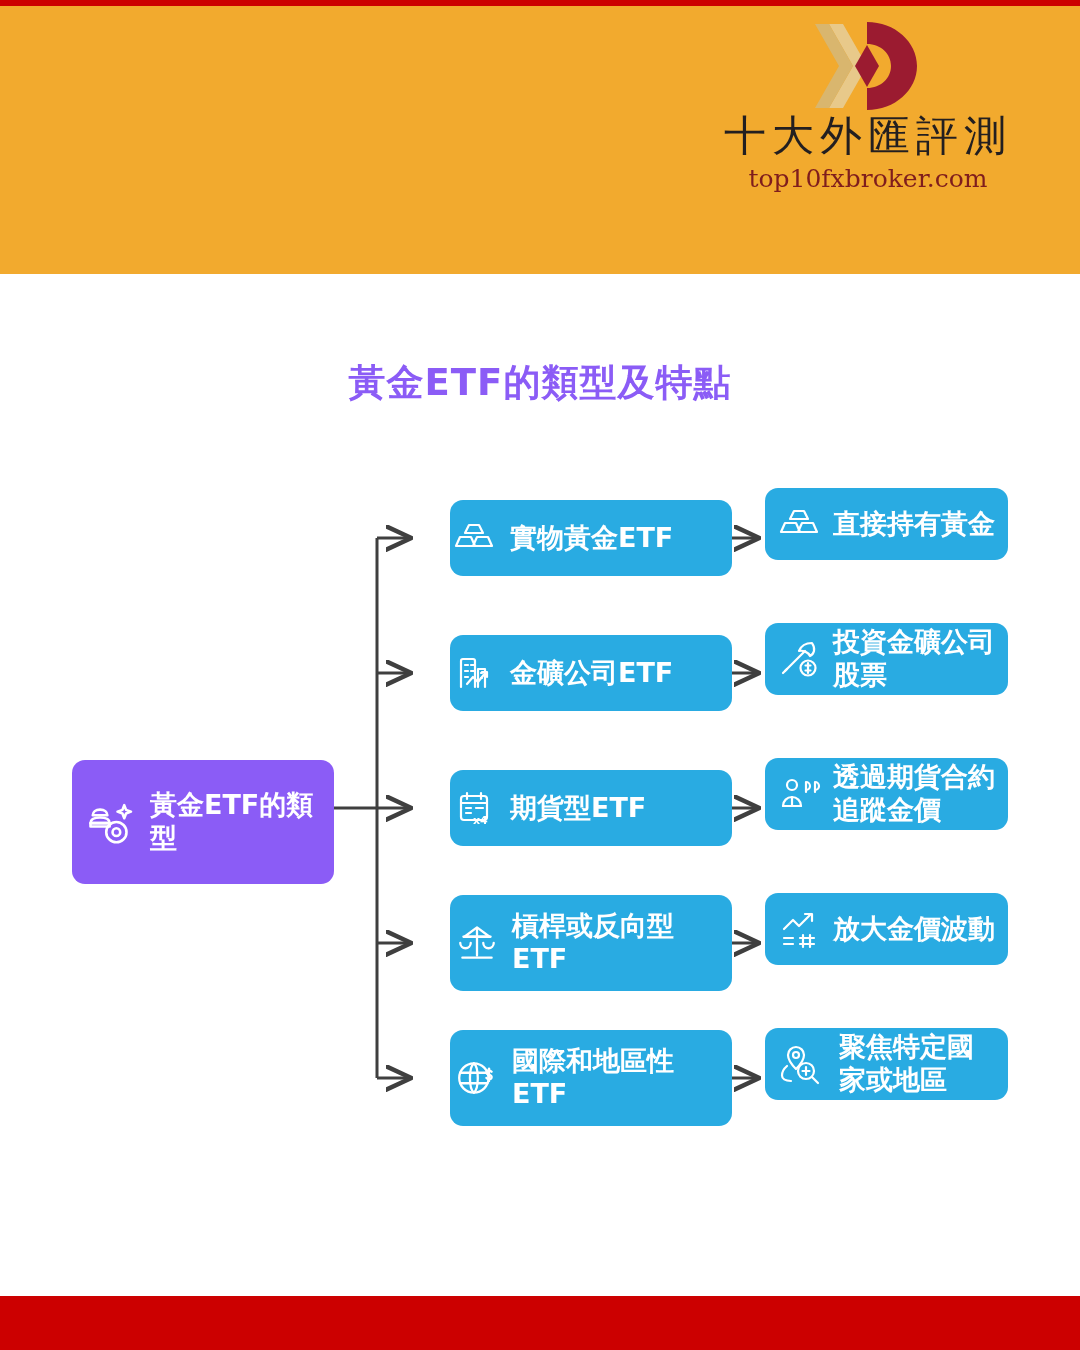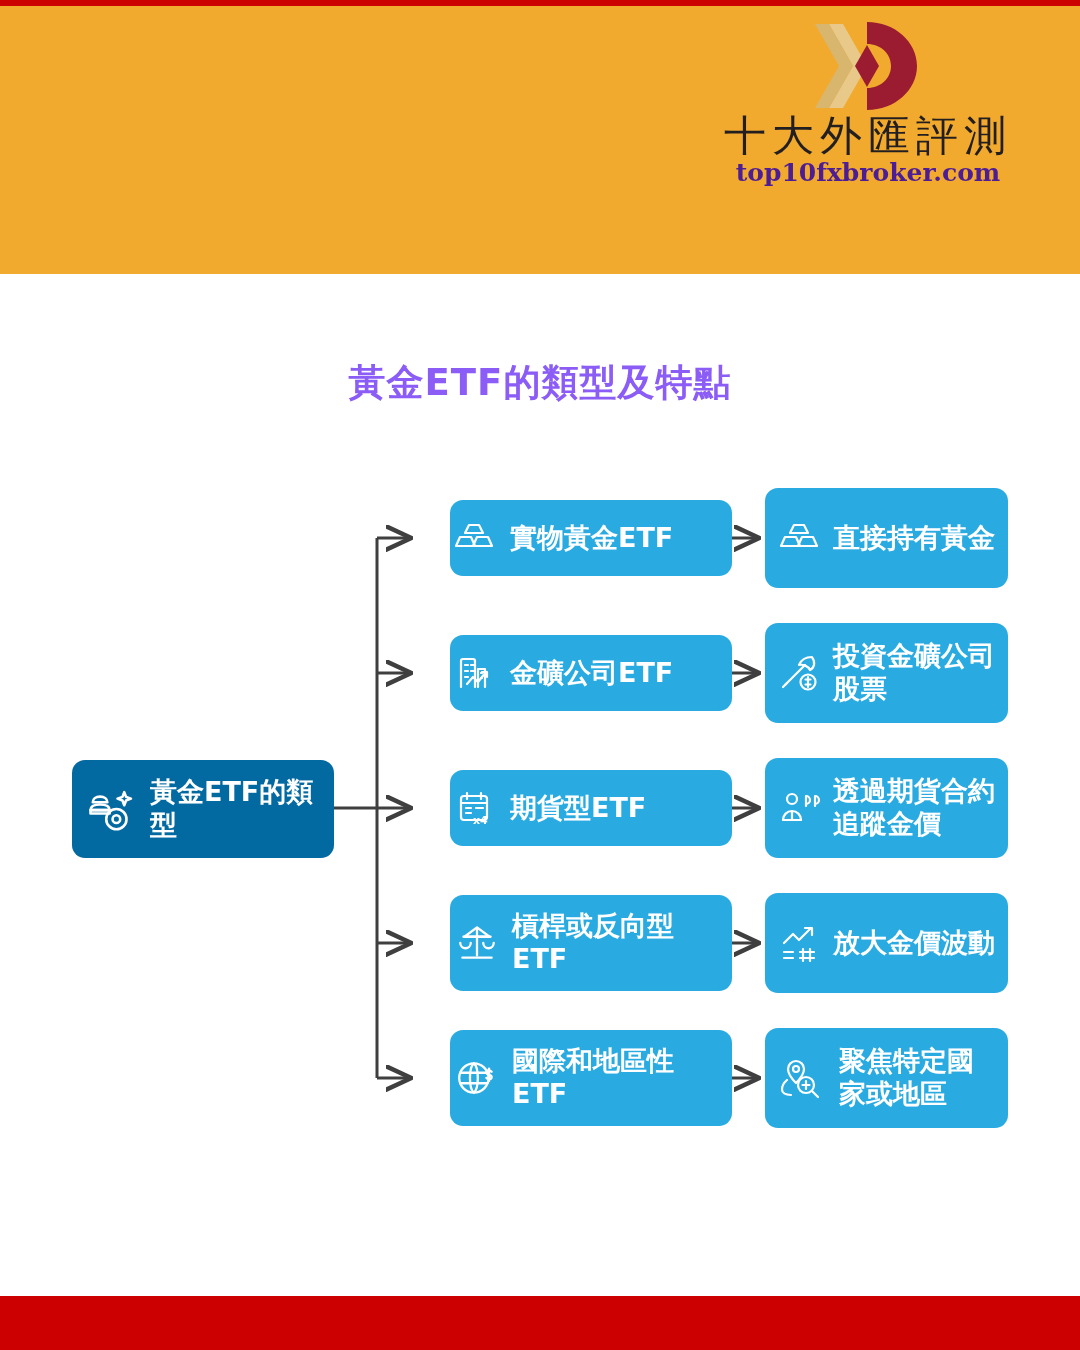--- a/index.html
+++ b/index.html
@@ -9,22 +9,22 @@
     font-family:"Liberation Sans","DejaVu Sans",sans-serif;
     overflow:hidden;position:relative;
   }
   
   .top-stripe{position:absolute;top:0;left:0;width:1080px;height:6px;background:#cc0000;}
   .header{position:absolute;top:6px;left:0;width:1080px;height:268px;background:#f2aa2e;}
   .brand{position:absolute;right:62px;top:14px;width:300px;text-align:center;}
   .brand-logo{width:118px;height:92px;margin:0 auto;display:block;}
   .brand-cn{font-size:42px;letter-spacing:6px;color:#231f20;font-weight:400;
             font-family:"DejaVu Sans","Liberation Sans",sans-serif;line-height:1.05;margin-top:2px;}
-  .brand-url{font-size:25px;font-weight:bold;color:#4c1d95;
-             font-family:"DejaVu Serif","Liberation Serif",serif;letter-spacing:0px;}
+  .brand-url{font-size:25px;font-weight:normal;color:#7f1d1d;
+             font-family:"DejaVu Serif","Liberation Serif",serif;margin-top:6px;letter-spacing:0px;}
   
   .bottom-bar{position:absolute;left:0;bottom:0;width:1080px;height:54px;background:#cc0000;}
   
   .chart-title{
     position:absolute;top:358px;left:0;width:1080px;text-align:center;
     font-size:37px;font-weight:bold;color:#8b5cf6;letter-spacing:1px;
     font-family:"DejaVu Sans","Liberation Sans",sans-serif;
   }
   
   .diagram{position:absolute;top:0;left:0;width:1080px;height:1350px;}
@@ -34,32 +34,32 @@
     position:absolute;box-sizing:border-box;
     border-radius:13px;display:flex;align-items:center;
     color:#ffffff;
   }
   .node .ico{flex:0 0 auto;display:flex;align-items:flex-end;justify-content:center;}
   .node .txt{
     font-family:"DejaVu Sans","Liberation Sans",sans-serif;
     font-weight:bold;line-height:1.22;
   }
   .root-node{
-    left:72px;top:760px;width:262px;height:98px;
-    background:#0369a1;padding:0 16px 0 14px;gap:10px;
+    left:72px;top:760px;width:262px;height:124px;
+    background:#8b5cf6;padding:0 16px 0 14px;gap:10px;
   }
   .root-node .txt{font-size:27px;}
   .col1{
     width:282px;height:76px;background:#29abe2;padding:0 10px 0 4px;gap:12px;margin-left:32px;
   }
   .col1 .txt{font-size:27px;white-space:nowrap;}
   .col1.two-line{height:96px;}
   .col1.two-line .txt{white-space:normal;}
   .col2{
-    left:765px;width:243px;height:100px;background:#29abe2;padding:0 12px 0 14px;gap:10px;
+    left:765px;width:243px;height:72px;background:#29abe2;padding:0 12px 0 14px;gap:10px;
   }
   .col2 .txt{font-size:27px;}
   svg{display:block;}
 </style>
 </head>
 <body>
 
 <div class="top-stripe"></div>
 
 <div class="header">

